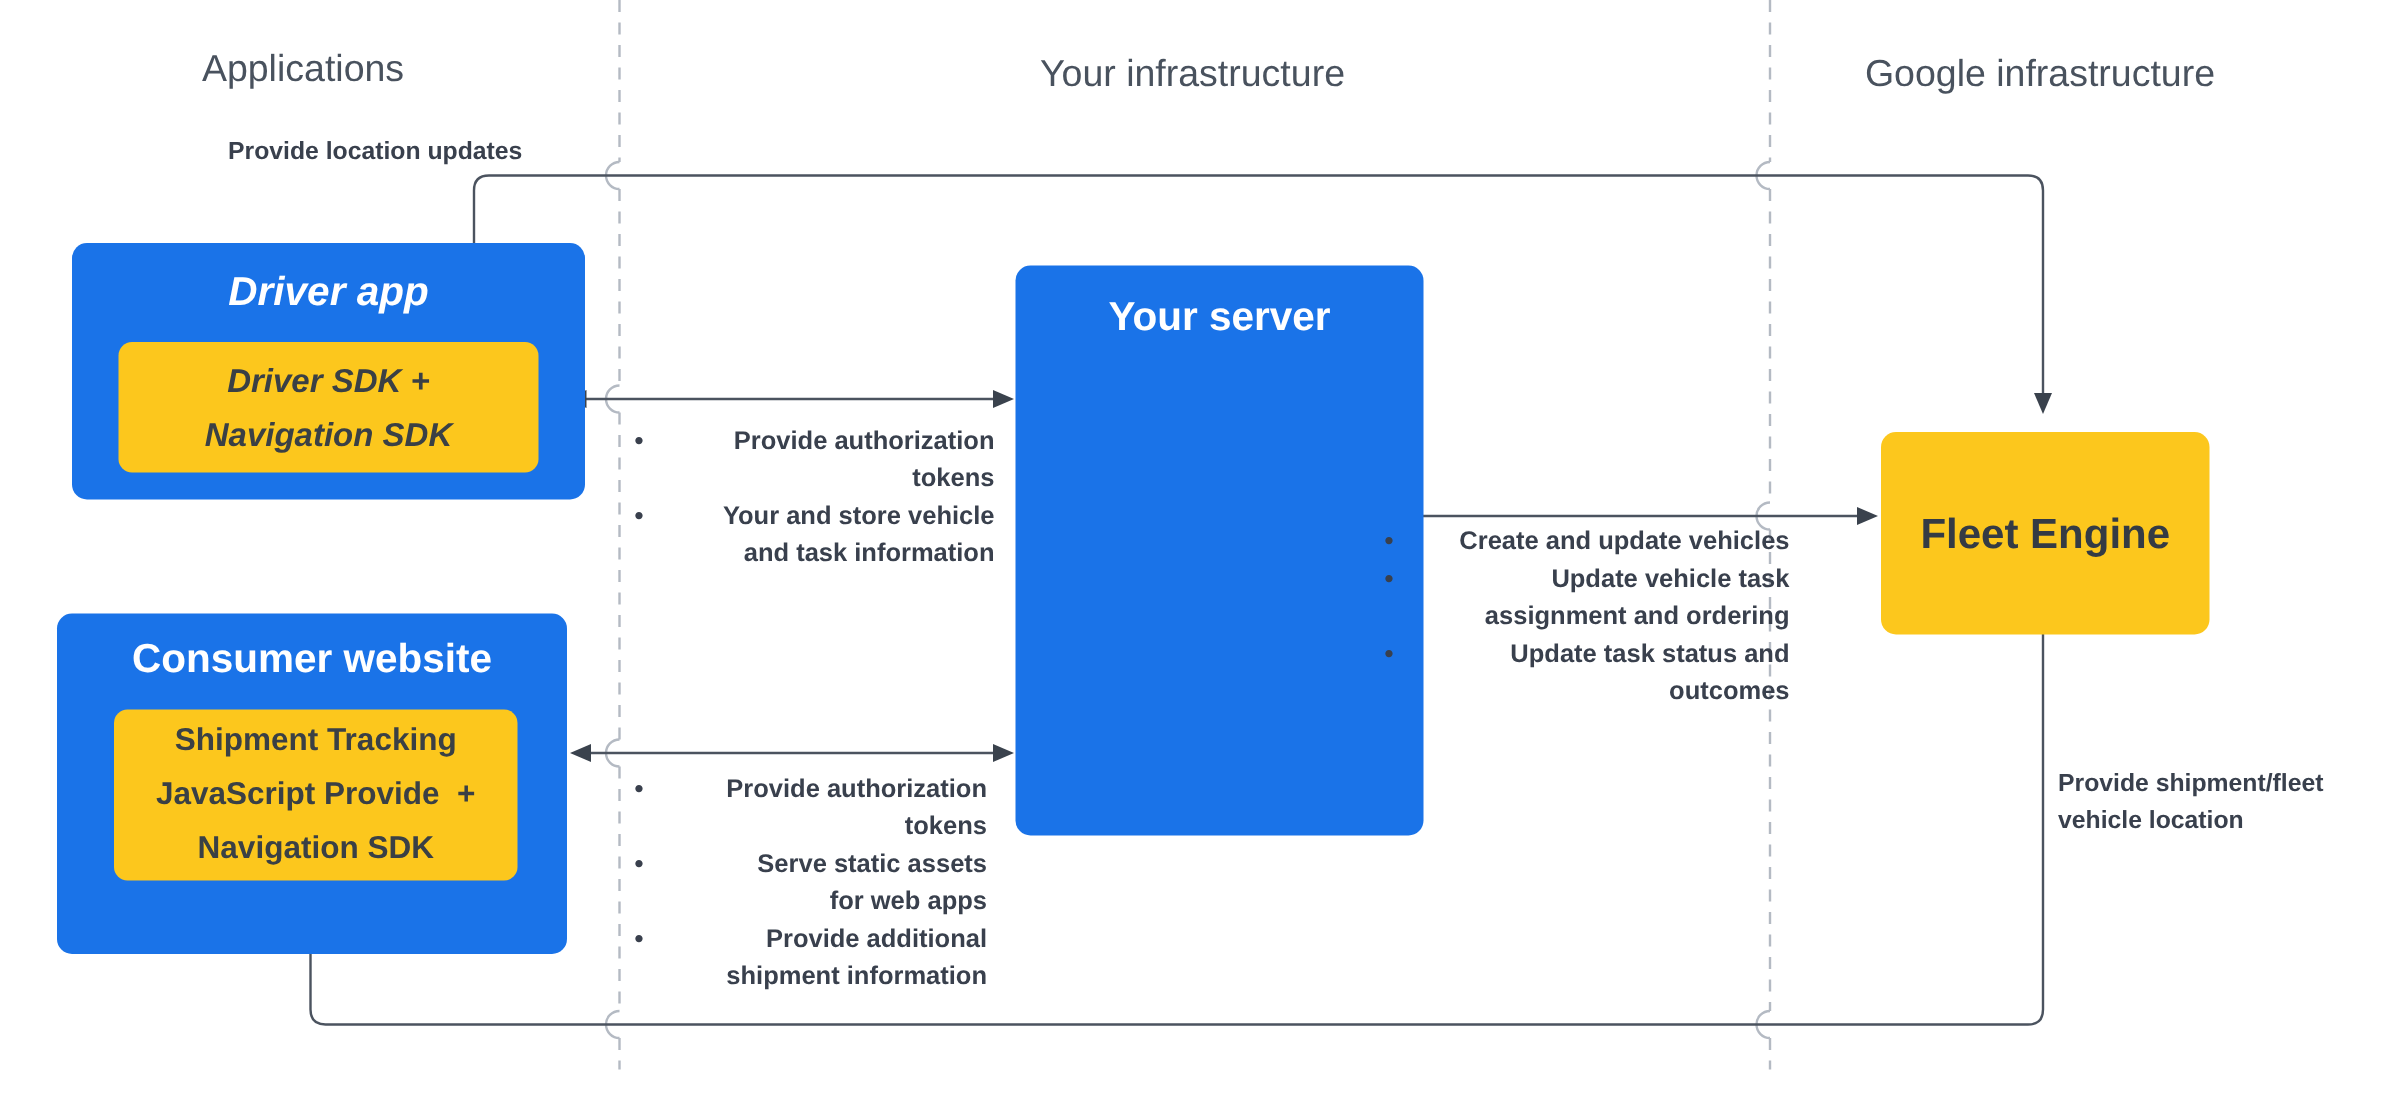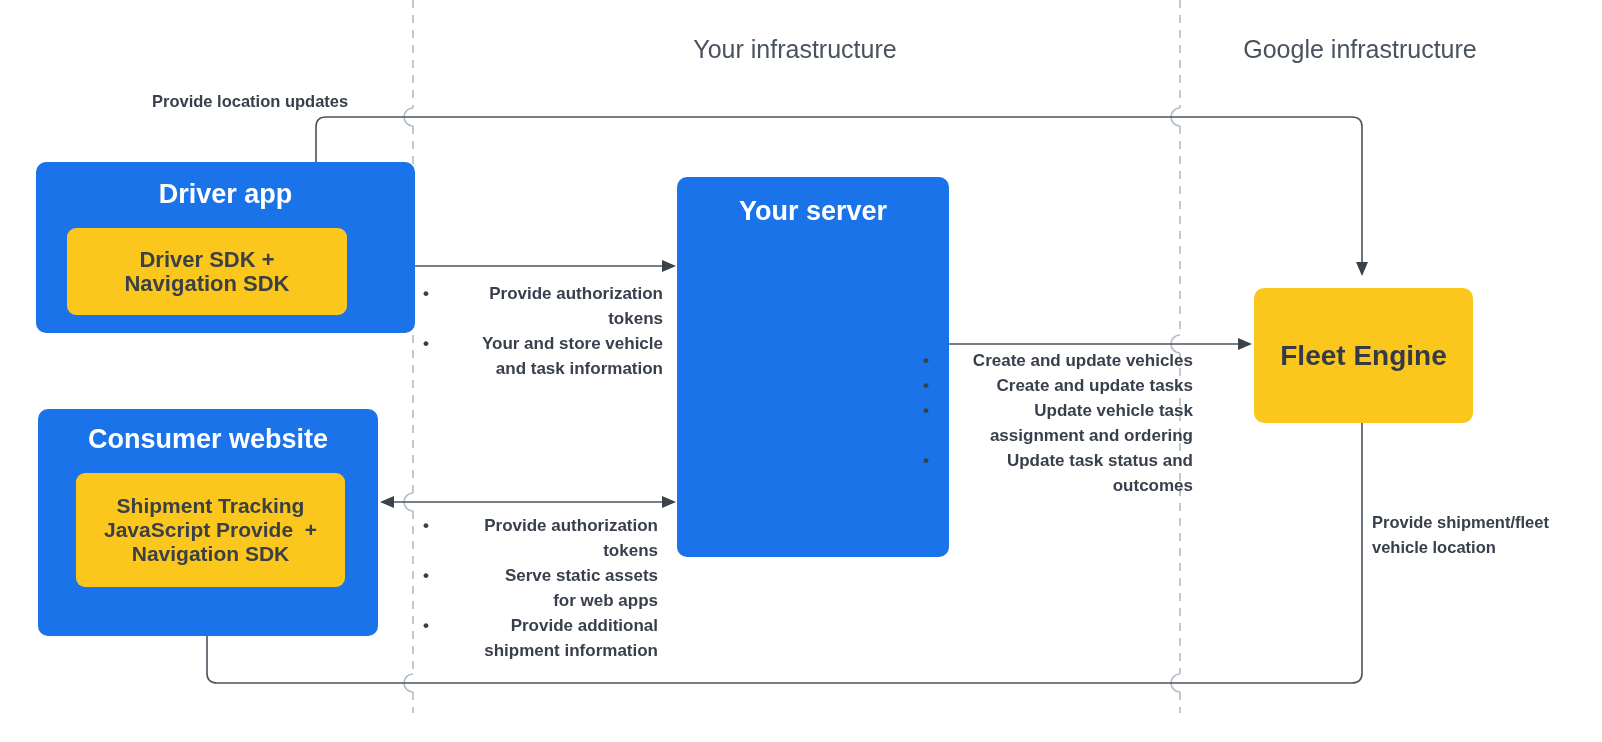--- a/index.html
+++ b/index.html
@@ -39,21 +39,21 @@
   .ybox{
     position:absolute;
     background:#fcc71d;
     border-radius:9px;
     display:flex;
     align-items:center;
     justify-content:center;
     text-align:center;
     font-weight:700;
     font-size:22px;
-    line-height:24px;
+    line-height:36px;
     color:#3a4045;
     white-space:pre-wrap;
     z-index:2;
   }
   .fleet{
     position:absolute;
     background:#fcc71d;
     border-radius:10px;
     display:flex;
     align-items:center;
@@ -129,28 +129,29 @@
       <polygon points="1362,276 1356,262 1368,262"></polygon>
       <polygon points="377,266 391,260 391,272"></polygon>
       <polygon points="676,266 662,260 662,272"></polygon>
       <polygon points="380,502 394,496 394,508"></polygon>
       <polygon points="676,502 662,496 662,508"></polygon>
       <polygon points="1252,344 1238,338 1238,350"></polygon>
       <polygon points="207,604 201,618 213,618"></polygon>
     </g>
   </svg>
 
+  <div class="lane-header" style="left:52px;top:31px;">Applications</div>
   <div class="lane-header" style="left:645px;top:34px;">Your infrastructure</div>
   <div class="lane-header" style="left:1210px;top:34px;">Google infrastructure</div>
 
   <div class="edge-label" style="left:1372px;top:510px;width:200px;">Provide shipment/fleet
 vehicle location</div>
   <div class="edge-label" style="left:152px;top:89px;">Provide location updates</div>
 
-  <div class="bluebox" style="left:36px;top:162px;width:379px;height:171px;">
+  <div class="bluebox" style="left:48px;top:162px;width:342px;height:171px;font-style:italic;">
     <div class="box-title" style="margin-top:17px;">Driver app</div>
     <div class="ybox" style="left:31px;top:66px;width:280px;height:87px;">Driver SDK +
 Navigation SDK</div>
   </div>
 
   <div class="bluebox" style="left:38px;top:409px;width:340px;height:227px;">
     <div class="box-title" style="margin-top:15px;">Consumer website</div>
     <div class="ybox" style="left:38px;top:64px;width:269px;height:114px;font-size:21px;">Shipment Tracking
 JavaScript Provide  +
 Navigation SDK</div>
@@ -166,21 +167,20 @@
 
   <ul class="blist" style="left:423px;top:281px;width:240px;">
     <li>Provide authorization
 tokens</li>
     <li>Your and store vehicle
 and task information</li>
   </ul>
 
   <ul class="blist" style="left:923px;top:348px;width:270px;">
     <li>Create and update vehicles</li>
-    <li>Create and update tasks</li>
     <li>Update vehicle task
 assignment and ordering</li>
     <li>Update task status and
 outcomes</li>
   </ul>
 
   <ul class="blist" style="left:423px;top:513px;width:235px;">
     <li>Provide authorization
 tokens</li>
     <li>Serve static assets

